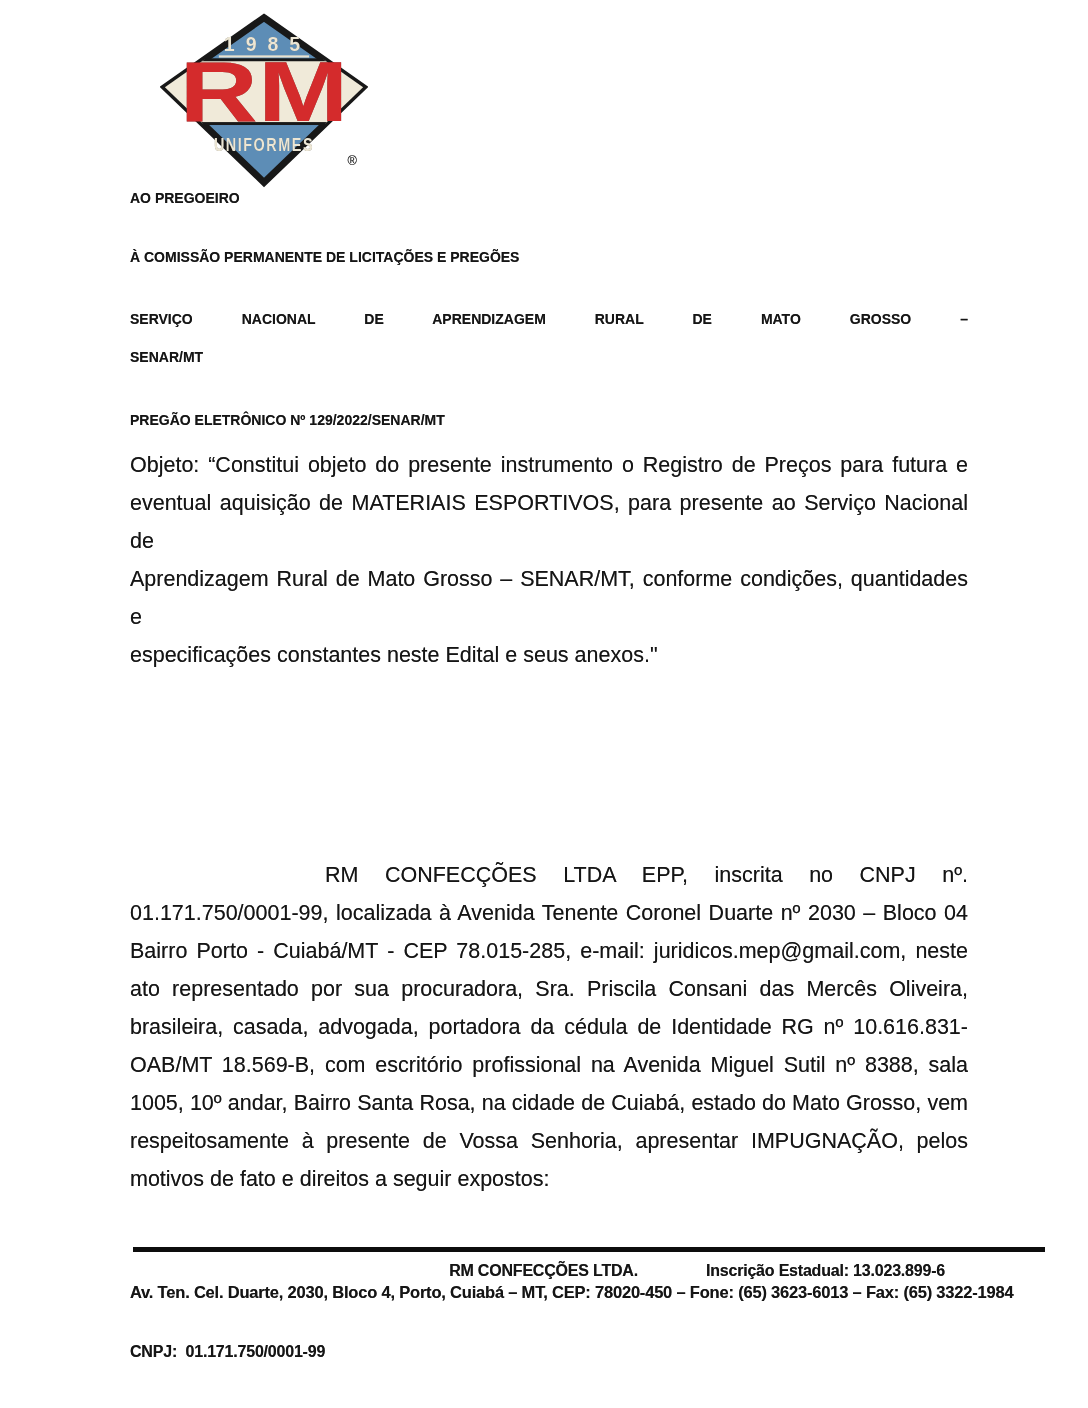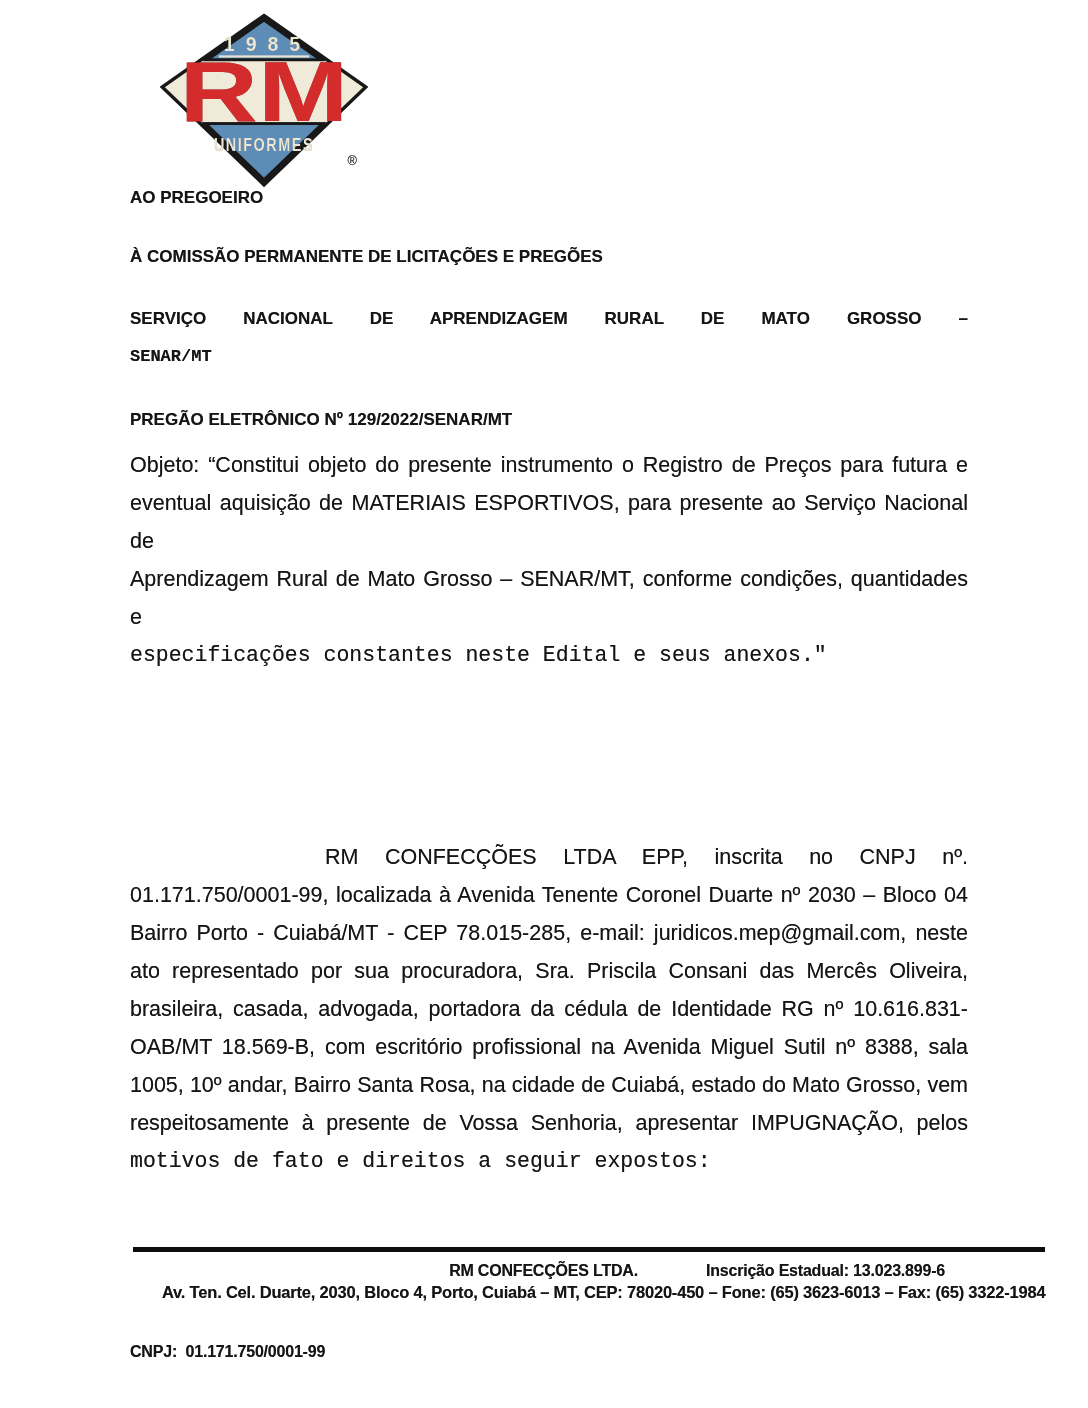--- a/index.html
+++ b/index.html
@@ -7,37 +7,37 @@
     width:1088px; height:1408px;
     background:#ffffff;
     font-family:"Liberation Sans", sans-serif;
     color:#151515;
     position:relative;
     overflow:hidden;
     text-shadow:0 0 .5px rgba(10,10,10,.55);
   }
   .abs { position:absolute; }
   .txt { left:130px; width:838px; }
-  .h  { font-weight:bold; font-size:17px; line-height:38px; }
+  .h  { font-weight:bold; font-size:14px; line-height:38px; }
   .b  { font-size:21.5px; line-height:38px; }
   .j  { text-align:justify; text-align-last:justify; }
-  .jl { text-align:right; text-align-last:left;font-family:Liberation Mono, monospace; }
-  .indent { padding-left:195px; }
+  .jl { text-align:right; text-align-last:left; }
+  .indent { padding-left:195px;margin-top:18px; }
   b, .bold { font-weight:normal; }
 
   
   .logo { left:160px; top:12px; width:208px; height:176px;text-align:center; }
   .logo svg { display:block; width:208px; height:176px; }
   .logo text { font-family:"Liberation Sans", sans-serif; }
 
   
   .rule { left:133px; top:1247px; width:912px; height:5px; background:#0d0d0d; }
   .f    { font-weight:bold; font-size:16px; line-height:19px; letter-spacing:-0.2px; white-space:pre; }
   .fline1 { left:130px; top:1261px; width:815px; display:flex; justify-content:flex-end; gap:68px; }
-  .fline2 { left:130px; top:1283px; width:838px; font-size:16.5px;margin-left:32px; }
+  .fline2 { left:130px; top:1283px; width:838px; font-size:16.5px; }
   .fcnpj  { left:130px; top:1342px; }
 </style>
 </head>
 <body>
 
 <div class="abs logo">
   <svg viewBox="0 0 212 178">
     <defs>
       <clipPath id="dia">
           <polygon points="106,5 207,76 106,173 5,76"></polygon>

